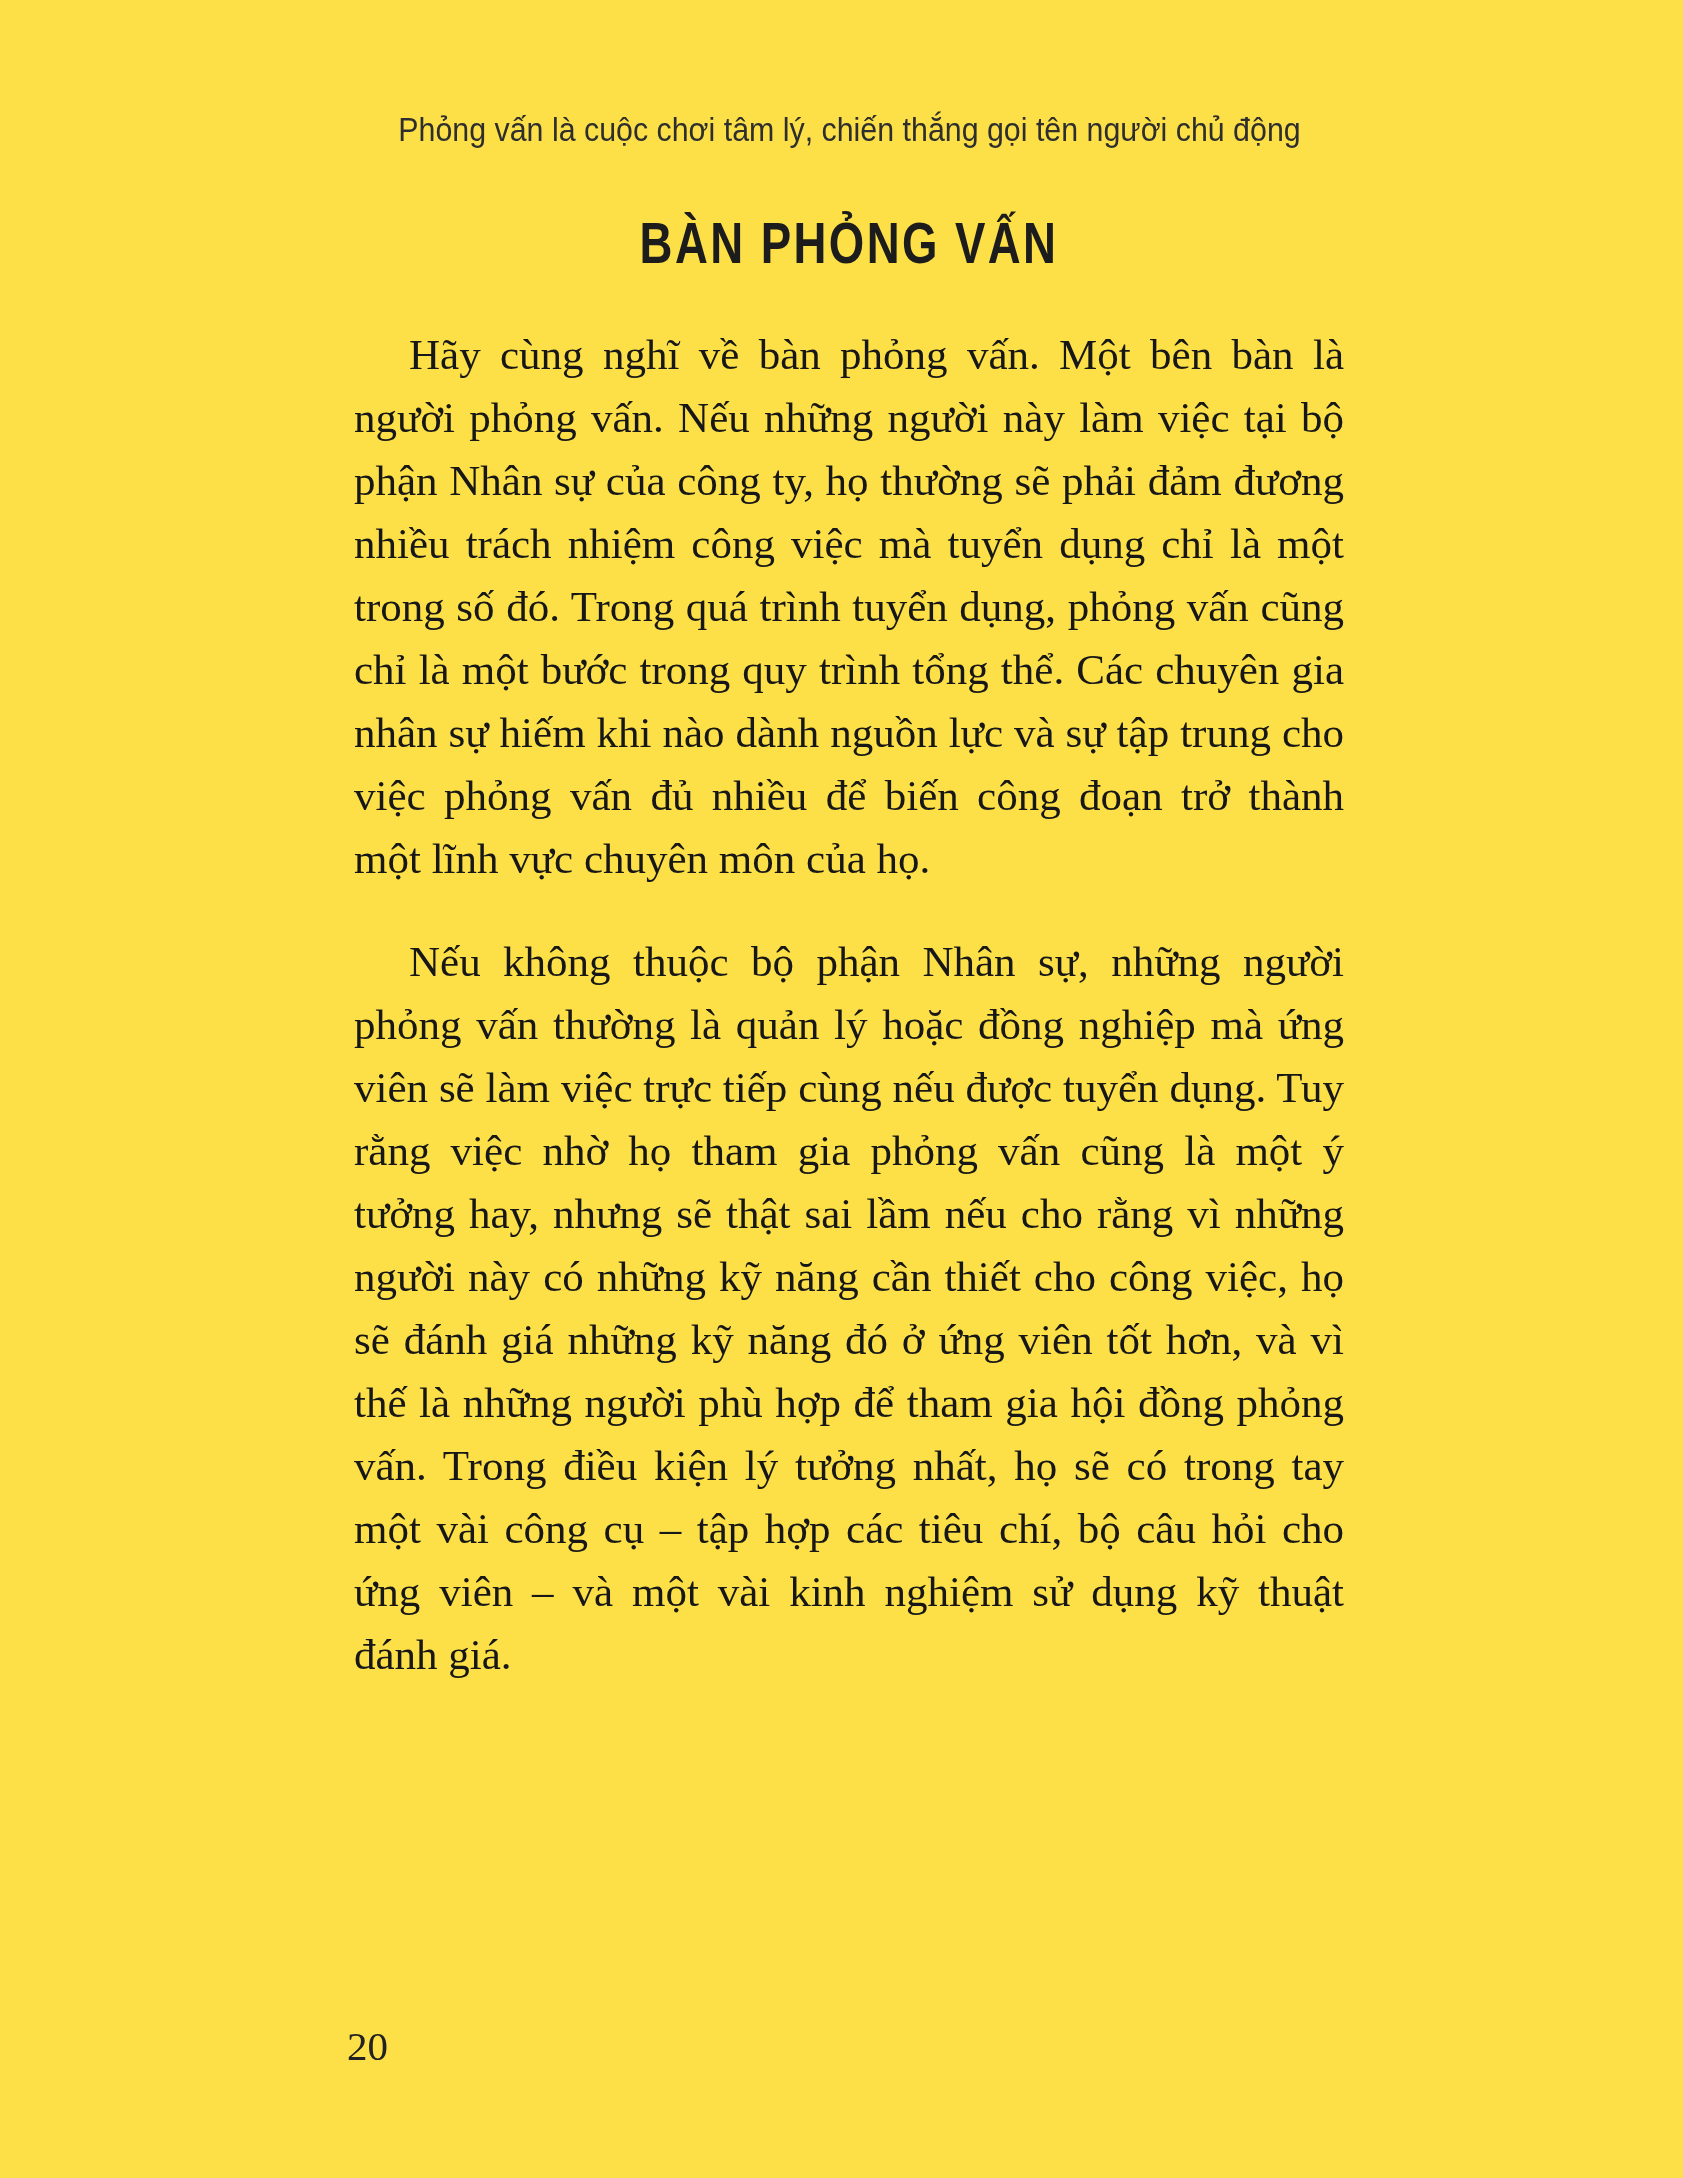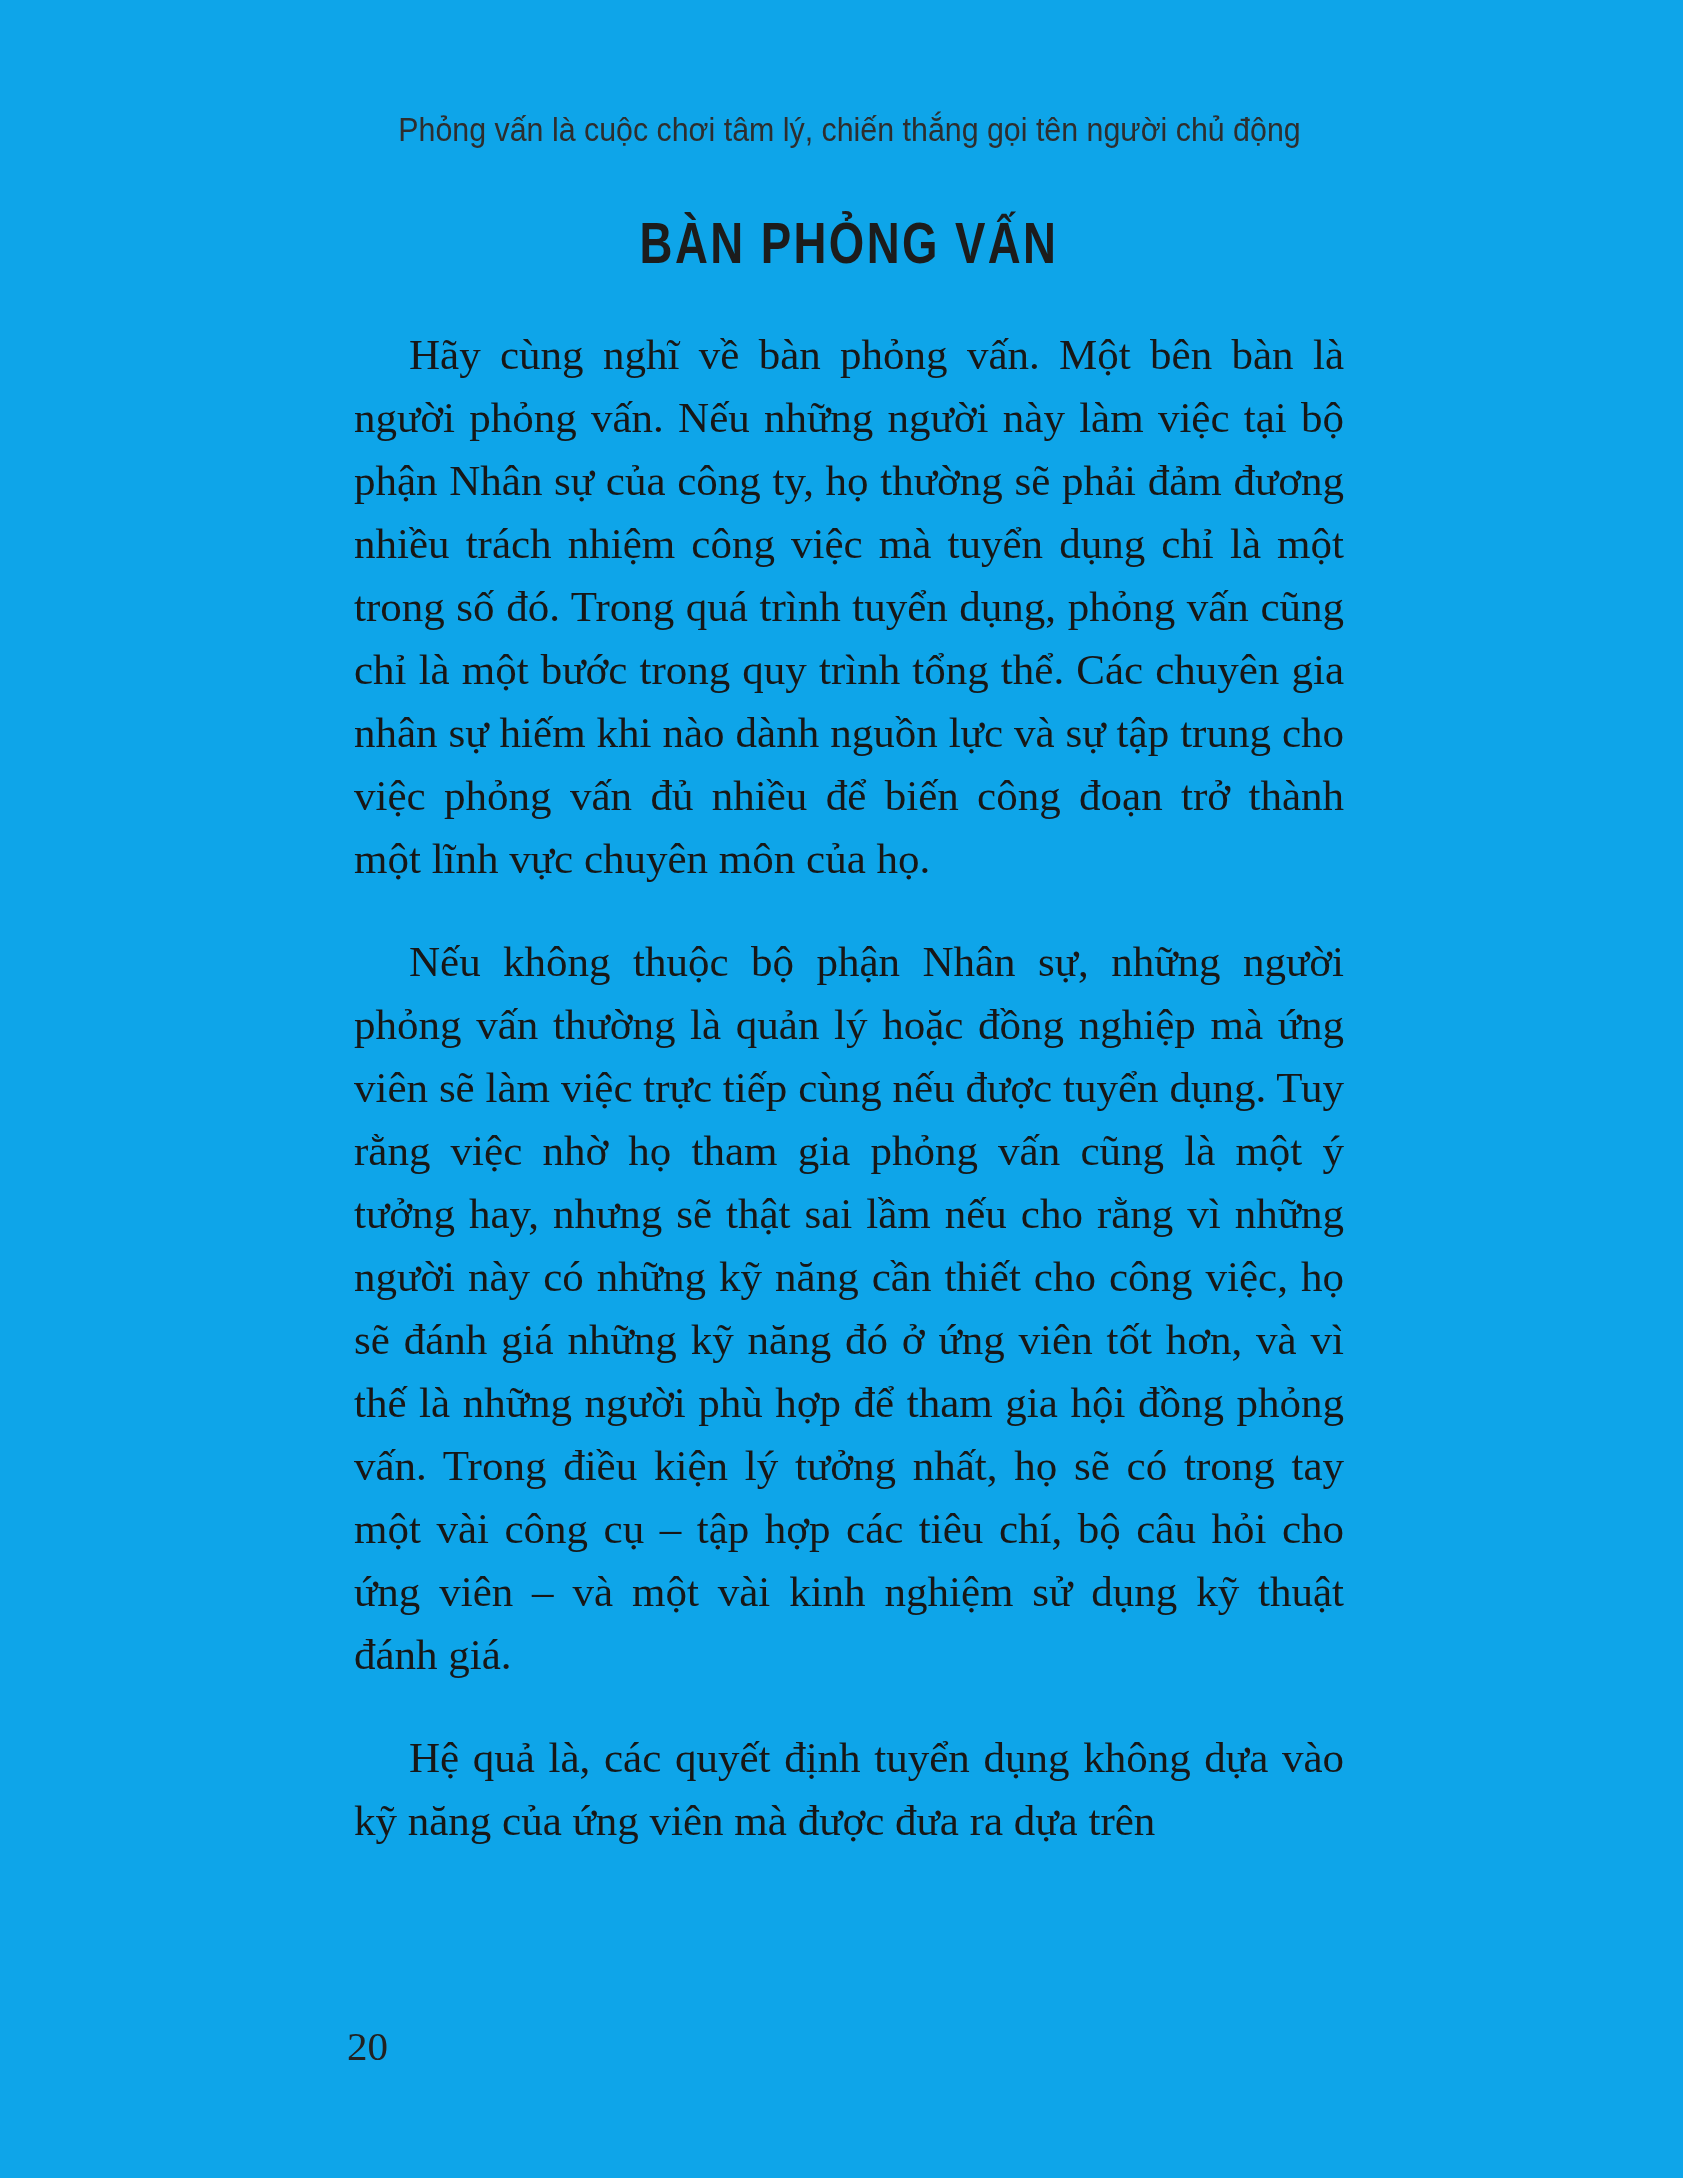--- a/index.html
+++ b/index.html
@@ -4,21 +4,21 @@
 <style>
   html, body {
     margin: 0;
     padding: 0;
     background: #ffffff;
   }
   .sheet {
     position: relative;
     width: 1683px;
     height: 2178px;
-    background: #0ea5e9;
+    background: #fde047;
     overflow: hidden;
     font-family: "Liberation Serif", "DejaVu Serif", serif;
   }
   .running-header {
     position: absolute;
     top: 111px;
     left: 305px;
     width: 1089px;
     text-align: center;
     font-family: "Liberation Sans", "DejaVu Sans", sans-serif;
@@ -74,19 +74,18 @@
 
 <div class="sheet">
 
   <div class="running-header">Phỏng vấn là cuộc chơi tâm lý, chiến thắng gọi tên người chủ động</div>
 
   <h1 class="chapter-title">BÀN PHỎNG VẤN</h1>
 
   <div class="body-text">
     <p>Hãy cùng nghĩ về bàn phỏng vấn. Một bên bàn là người phỏng vấn. Nếu những người này làm việc tại bộ phận Nhân sự của công ty, họ thường sẽ phải đảm đương nhiều trách nhiệm công việc mà tuyển dụng chỉ là một trong số đó. Trong quá trình tuyển dụng, phỏng vấn cũng chỉ là một bước trong quy trình tổng thể. Các chuyên gia nhân sự hiếm khi nào dành nguồn lực và sự tập trung cho việc phỏng vấn đủ nhiều để biến công đoạn trở thành một lĩnh vực chuyên môn của họ.</p>
     <p>Nếu không thuộc bộ phận Nhân sự, những người phỏng vấn thường là quản lý hoặc đồng nghiệp mà ứng viên sẽ làm việc trực tiếp cùng nếu được tuyển dụng. Tuy rằng việc nhờ họ tham gia phỏng vấn cũng là một ý tưởng hay, nhưng sẽ thật sai lầm nếu cho rằng vì những người này có những kỹ năng cần thiết cho công việc, họ sẽ đánh giá những kỹ năng đó ở ứng viên tốt hơn, và vì thế là những người phù hợp để tham gia hội đồng phỏng vấn. Trong điều kiện lý tưởng nhất, họ sẽ có trong tay một vài công cụ – tập hợp các tiêu chí, bộ câu hỏi cho ứng viên – và một vài kinh nghiệm sử dụng kỹ thuật đánh giá.</p>
-    <p>Hệ quả là, các quyết định tuyển dụng không dựa vào kỹ năng của ứng viên mà được đưa ra dựa trên</p>
   </div>
 
   <div class="page-number">20</div>
 
 </div>
 
 
 </body></html>

